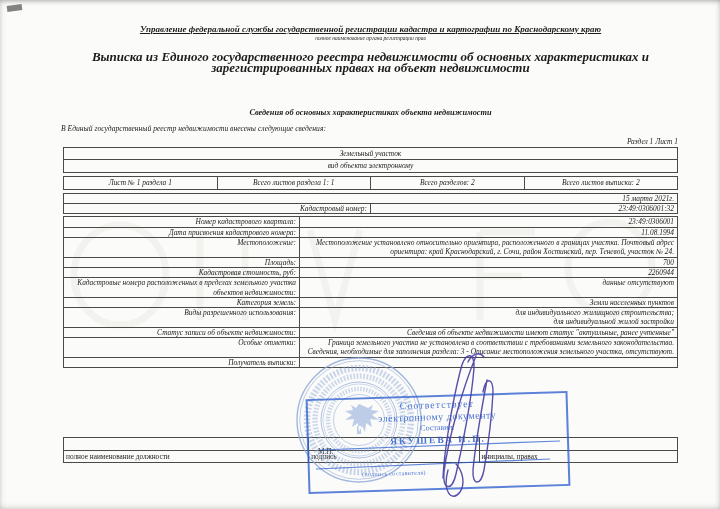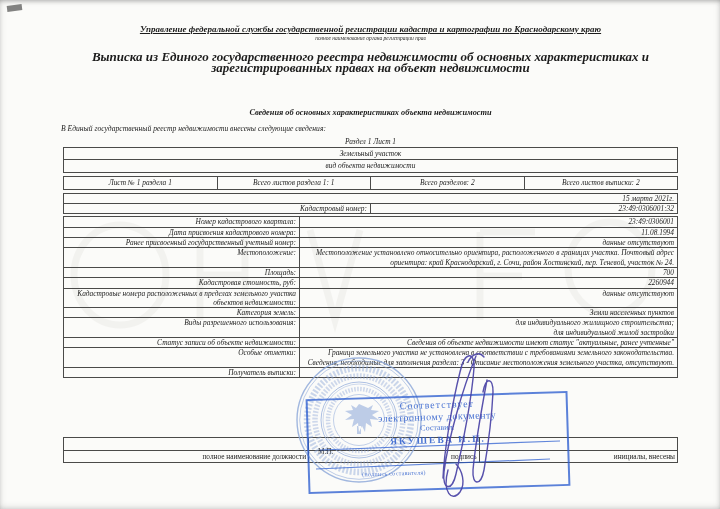--- a/index.html
+++ b/index.html
@@ -14,30 +14,30 @@
                 inset 0 -5px 7px -5px rgba(140,140,140,.45);
   }
   .corner-mark{position:absolute;left:7px;top:5px;width:15px;height:6px;background:#5a5a58;transform:rotate(-7deg);opacity:.75;}
   .content{position:absolute;left:63px;top:0;width:615px;padding-top:24px;font-style:italic;}
   .c{text-align:center;}
   .org-name{font-size:9px;font-weight:bold;text-decoration:underline;line-height:11px;}
   .org-caption{font-size:5.5px;line-height:7px;color:#2a2a2a;}
   .doc-title{font-size:13px;font-weight:bold;margin-top:9px;line-height:11px;}
   .section-title{font-size:8.3px;font-weight:bold;margin-top:34px;line-height:11px;}
   .intro{font-size:7.6px;margin-top:6px;line-height:10px;margin-left:-2px;}
-  .sheet-line{font-size:7.4px;text-align:center;margin-top:3px;margin-bottom:1px;line-height:9px;}
+  .sheet-line{font-size:7.4px;text-align:right;margin-top:3px;margin-bottom:1px;line-height:9px;}
   table{border-collapse:collapse;width:100%;table-layout:fixed;}
   td{border:1px solid #4a4a49;font-size:7.4px;line-height:9.3px;padding:0 3px;vertical-align:top;overflow:hidden;text-align:right;}
   .head-tbl td{text-align:center;padding:1px 0;}
   .gap3{height:3px;} .gap2{height:2px;}
   .sheets-tbl td{text-align:center;padding:1.5px 0;}
   .kv td:first-child{width:37.3%;}
   .val{white-space:pre-line;}
   .footer-block{position:absolute;left:63px;top:437px;width:615px;}
-  .foot-tbl td{text-align:right;}
+  .foot-tbl td{text-align:left;}
   .foot-tbl .c1{width:38.8%;} .foot-tbl .c2{width:26.6%;}
   .foot-tbl .blank td{height:12px;}
   .foot-tbl .labels td{padding:1px 2px;font-size:7.3px;}
   .mp{position:absolute;left:255px;top:11px;font-size:7.2px;}
   
   .overlay{position:absolute;left:0;top:0;pointer-events:none;}
   .stamp-rect{
     position:absolute;left:307px;top:395px;width:258px;height:91px;
     border:2px solid rgba(46,95,208,.78); transform:rotate(-1.8deg);
     color:rgba(42,92,205,.85); text-align:center;
@@ -72,21 +72,21 @@
     <div class="section-title c">Сведения об основных характеристиках объекта недвижимости</div>
     <div class="intro">В Единый государственный реестр недвижимости внесены следующие сведения:</div>
     <div class="sheet-line">Раздел 1 Лист 1</div>
 
     <table class="head-tbl">
       <tbody>
           <tr>
         <td>Земельный участок</td>
       </tr>
       <tr>
-        <td>вид объекта недвижимости</td>
+        <td>вид объекта электронному</td>
       </tr>
     </tbody>
       </table>
 
     <div class="gap3"></div>
 
     <table class="sheets-tbl">
       <tbody>
           <tr>
         <td>Лист № 1 раздела 1</td>
@@ -117,24 +117,20 @@
       <tbody>
           <tr>
         <td>Номер кадастрового квартала:</td>
         <td class="val">23:49:0306001</td>
       </tr>
       <tr>
         <td>Дата присвоения кадастрового номера:</td>
         <td class="val">11.08.1994</td>
       </tr>
       <tr>
-        <td>Ранее присвоенный государственный учетный номер:</td>
-        <td class="val">данные отсутствуют</td>
-      </tr>
-      <tr>
         <td>Местоположение:</td>
         <td class="val">Местоположение установлено относительно ориентира, расположенного в границах участка. Почтовый адрес ориентира: край Краснодарский, г. Сочи, район Хостинский, пер. Теневой, участок № 24.</td>
       </tr>
       <tr>
         <td>Площадь:</td>
         <td class="val">700</td>
       </tr>
       <tr>
         <td>Кадастровая стоимость, руб:</td>
         <td class="val">2260944</td>
@@ -173,21 +169,21 @@
     <table class="foot-tbl">
       <tbody>
           <tr class="blank">
         <td class="c1"></td>
         <td class="c2"></td>
         <td></td>
       </tr>
       <tr class="labels">
         <td class="c1">полное наименование должности</td>
         <td class="c2">подпись</td>
-        <td>инициалы, внесены</td>
+        <td>инициалы, правах</td>
       </tr>
     </tbody>
       </table>
     <div class="mp">М.П.</div>
   </div>
 
   <svg class="overlay" width="720" height="509" viewBox="0 0 720 509">
     <g stroke="#8ba6d8" fill="none" transform="translate(359,420)">
       <circle r="62" stroke-width="1.4" opacity=".8"></circle>
       <circle r="59.3" stroke-width=".8" opacity=".7"></circle>

